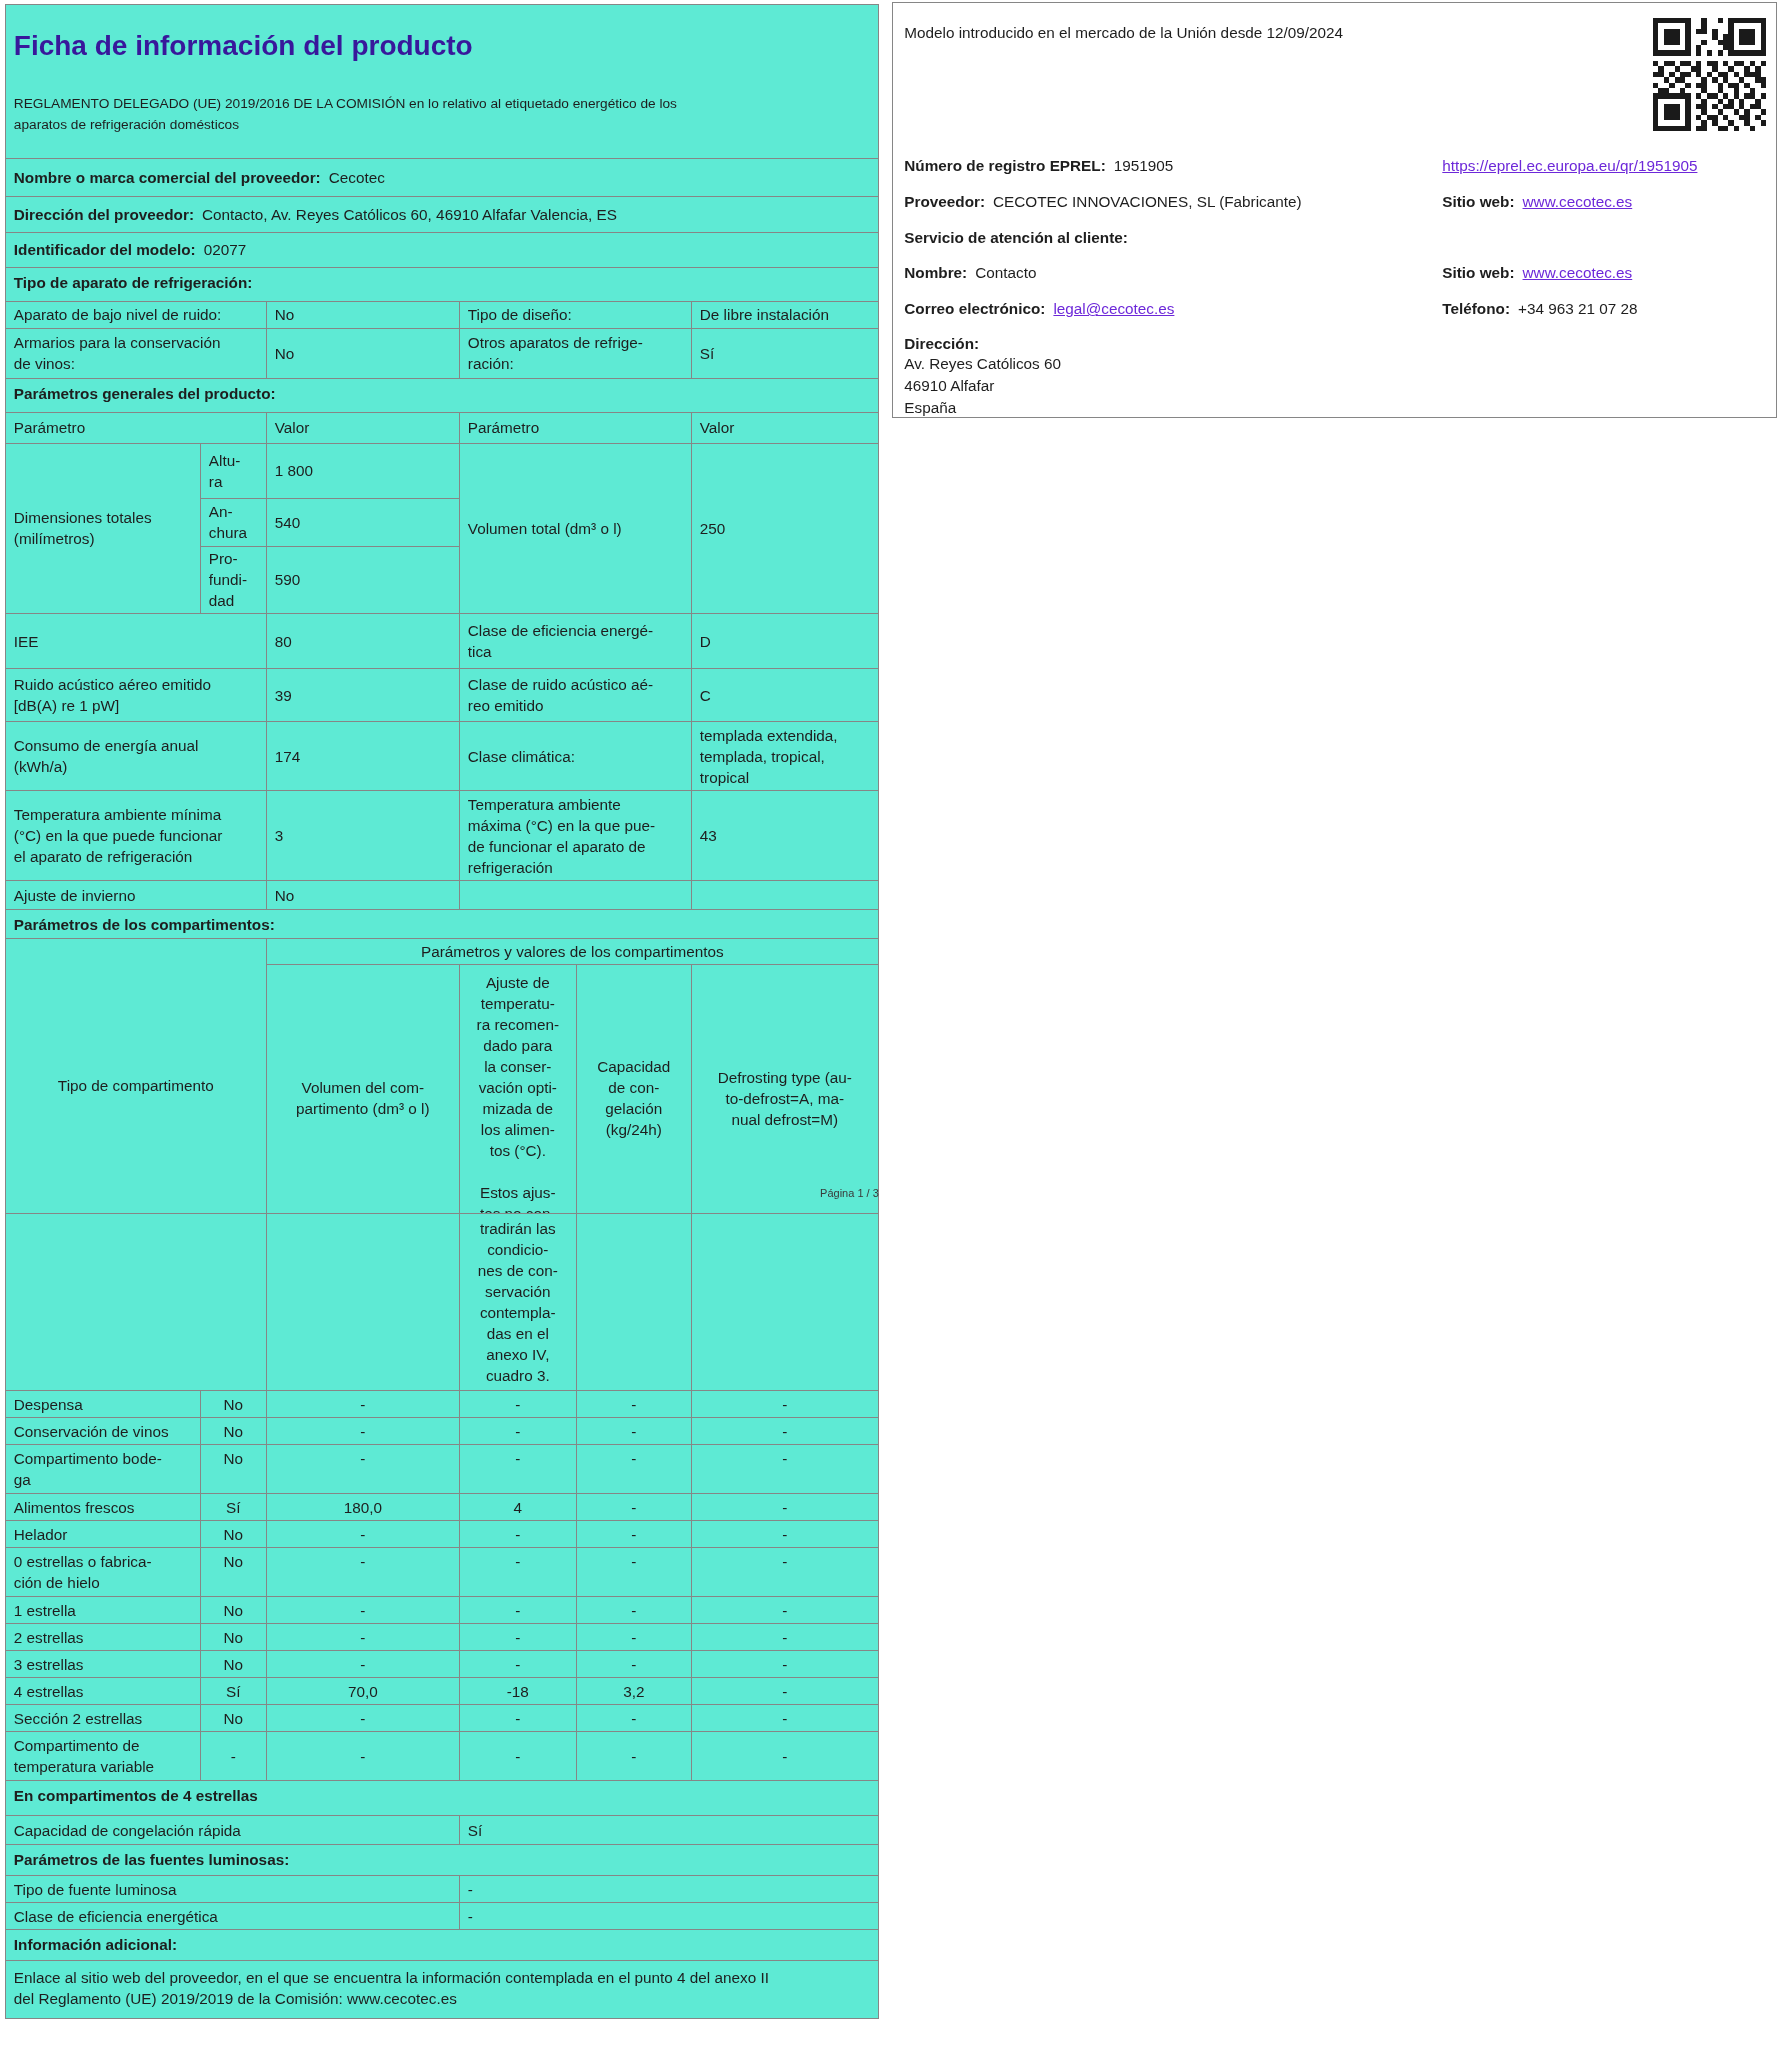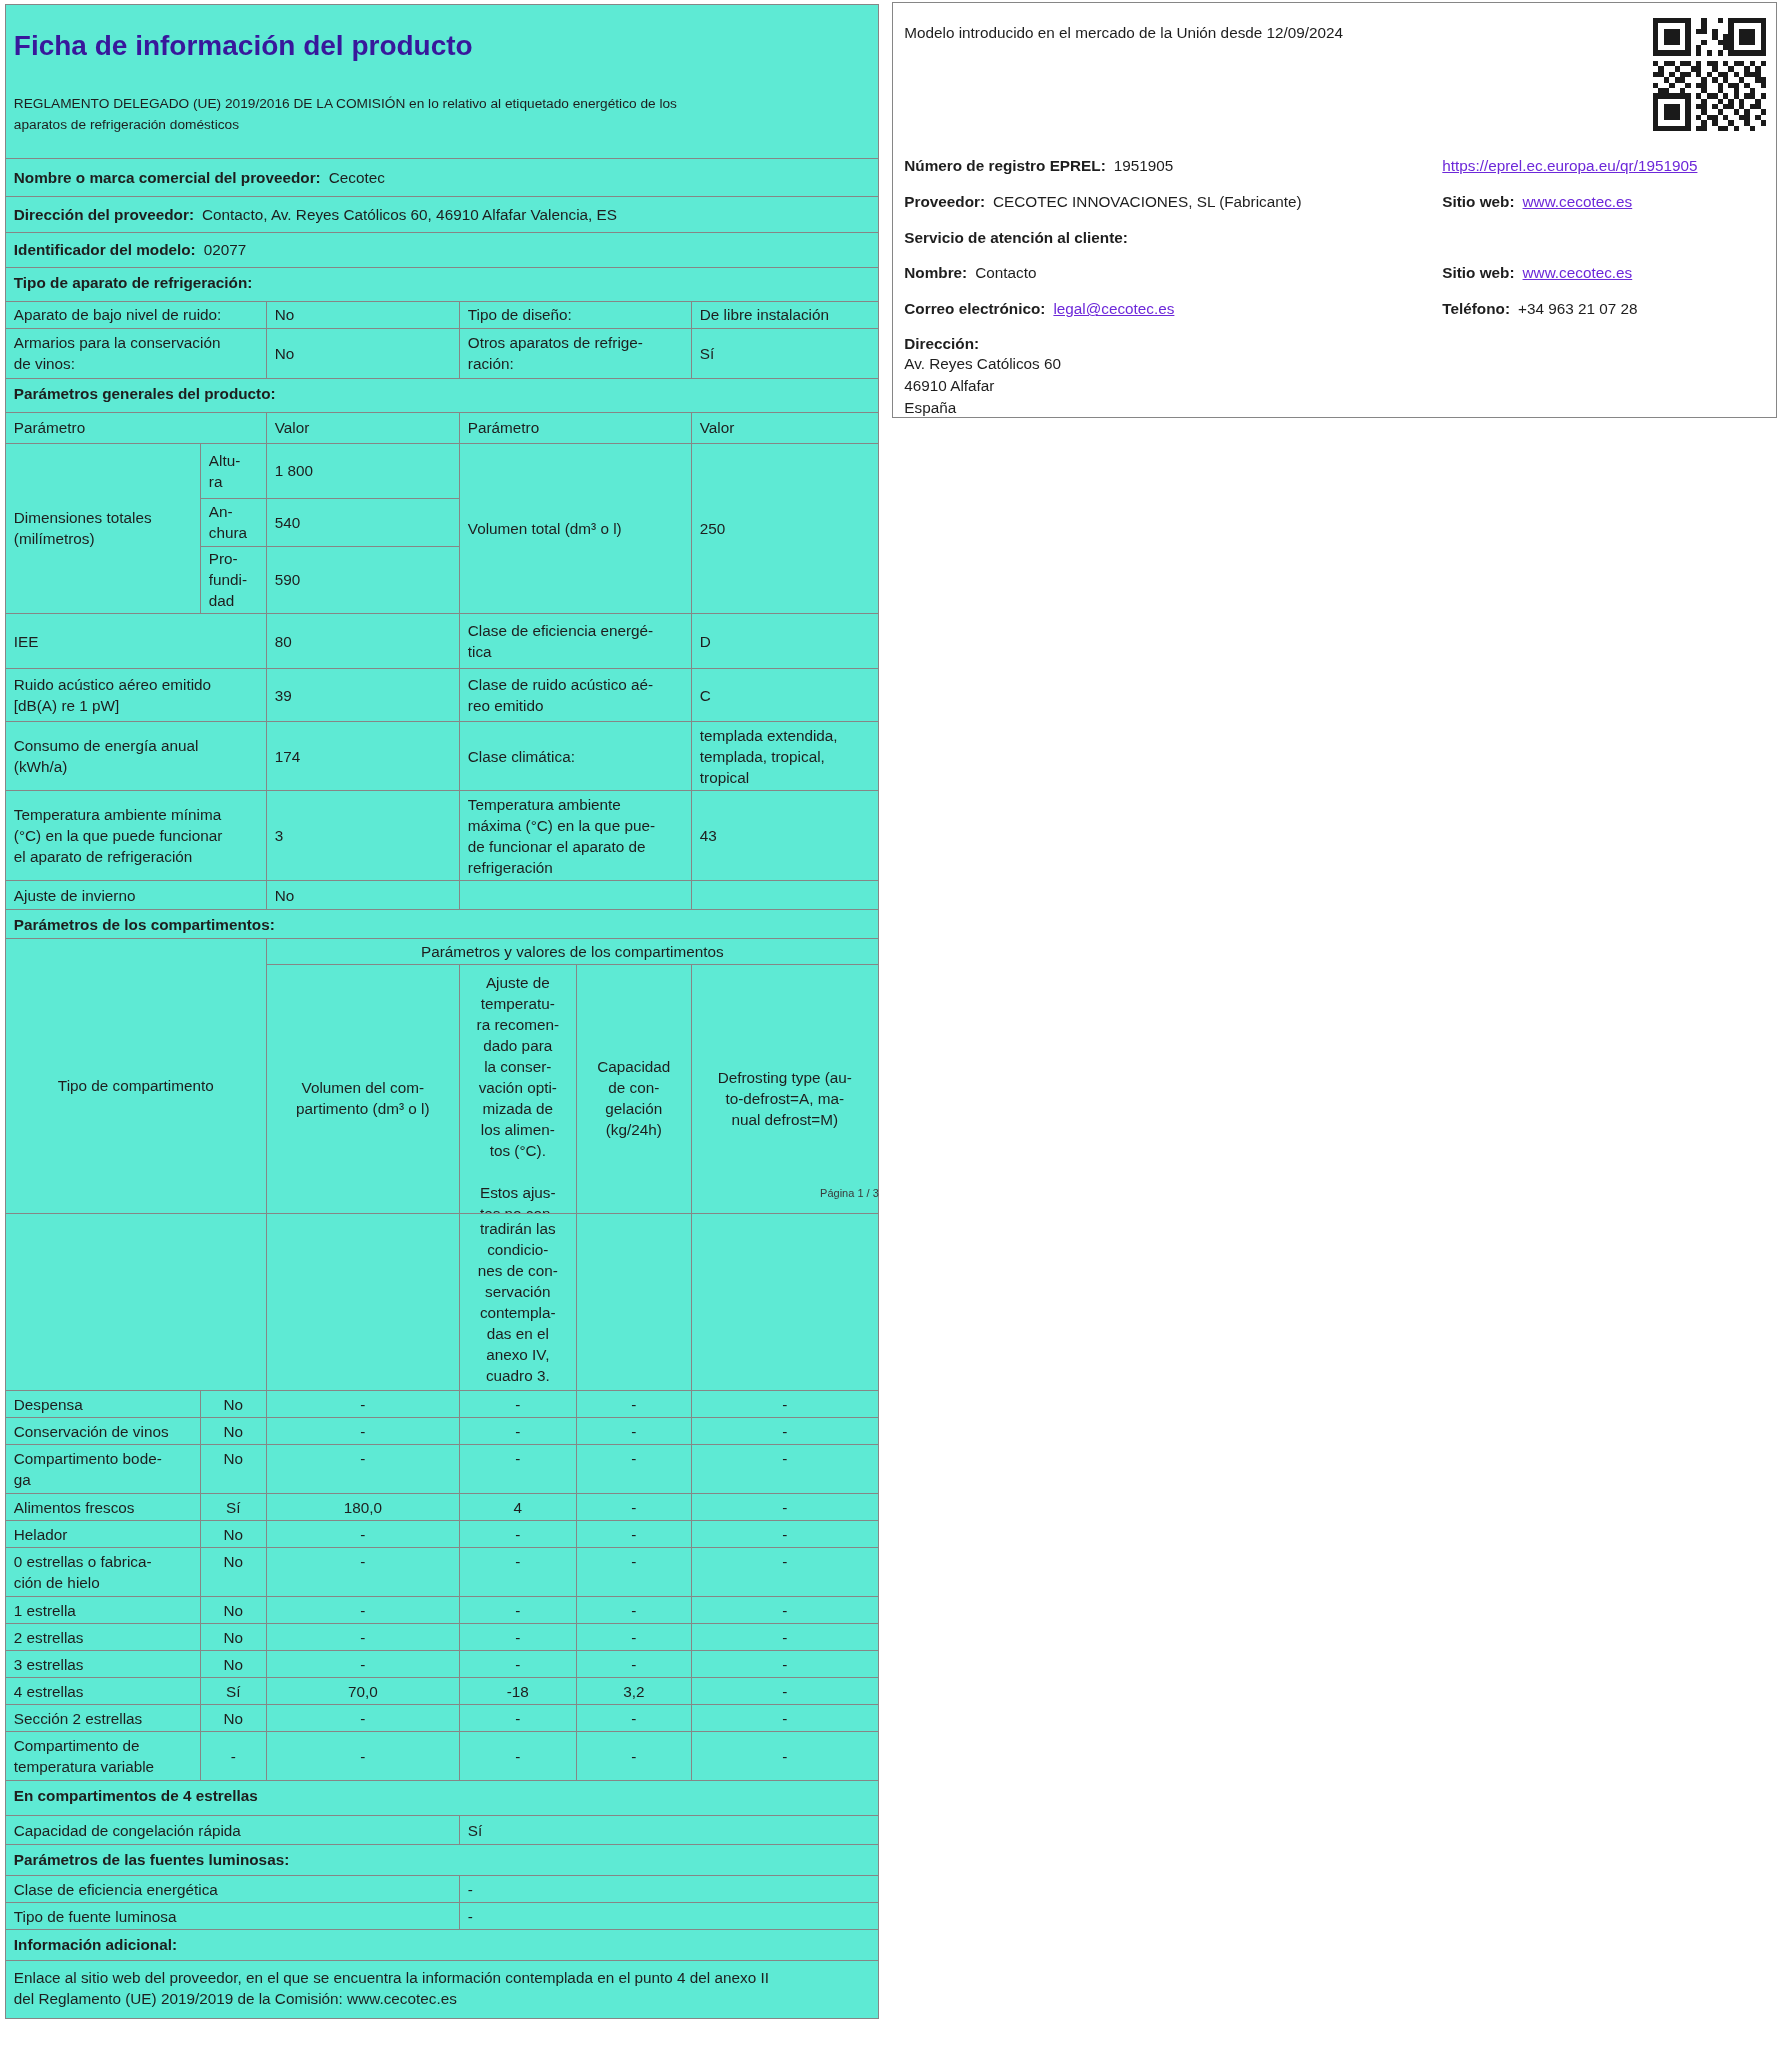--- a/index.html
+++ b/index.html
@@ -326,25 +326,25 @@
     <td colspan="6">En compartimentos de 4 estrellas</td>
   </tr>
   <tr style="height:29px">
     <td colspan="3">Capacidad de congelación rápida</td>
     <td colspan="3">Sí</td>
   </tr>
   <tr class="sec" style="height:31px">
     <td colspan="6">Parámetros de las fuentes luminosas:</td>
   </tr>
   <tr style="height:27px">
+    <td colspan="3">Tipo de fuente luminosa</td>
+    <td colspan="3">-</td>
+  </tr>
+  <tr style="height:27px">
     <td colspan="3">Clase de eficiencia energética</td>
-    <td colspan="3">-</td>
-  </tr>
-  <tr style="height:27px">
-    <td colspan="3">Tipo de fuente luminosa</td>
     <td colspan="3">-</td>
   </tr>
   <tr class="sec" style="height:31px">
     <td colspan="6">Información adicional:</td>
   </tr>
   <tr style="height:58px">
     <td colspan="6" style="vertical-align:top;padding-top:6.4px">Enlace al sitio web del proveedor, en el que se encuentra la información contemplada en el punto 4 del anexo II
 del Reglamento (UE) 2019/2019 de la Comisión:  www.cecotec.es</td>
   </tr>
 </tbody>

